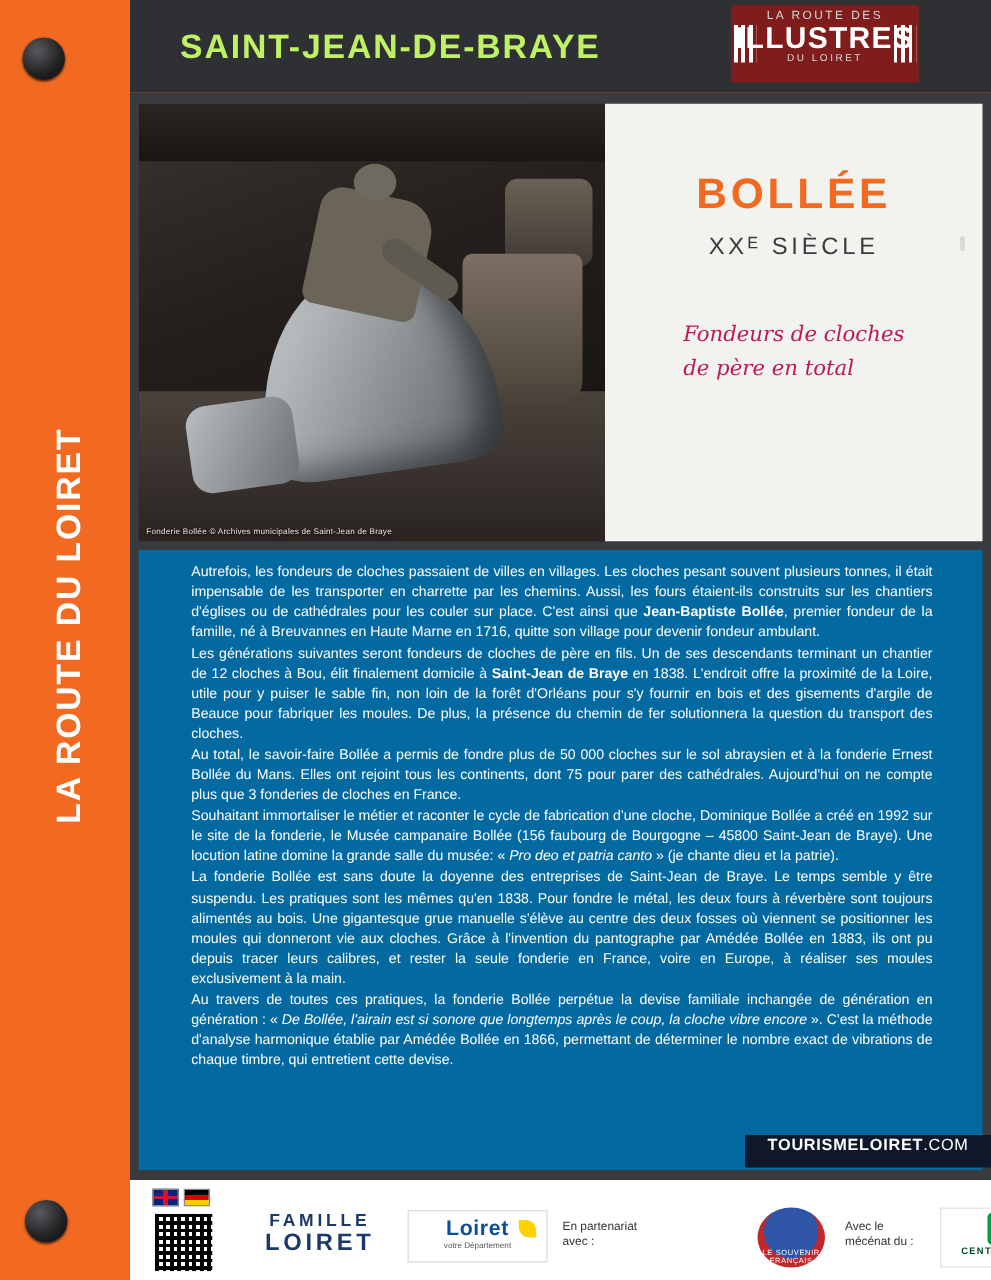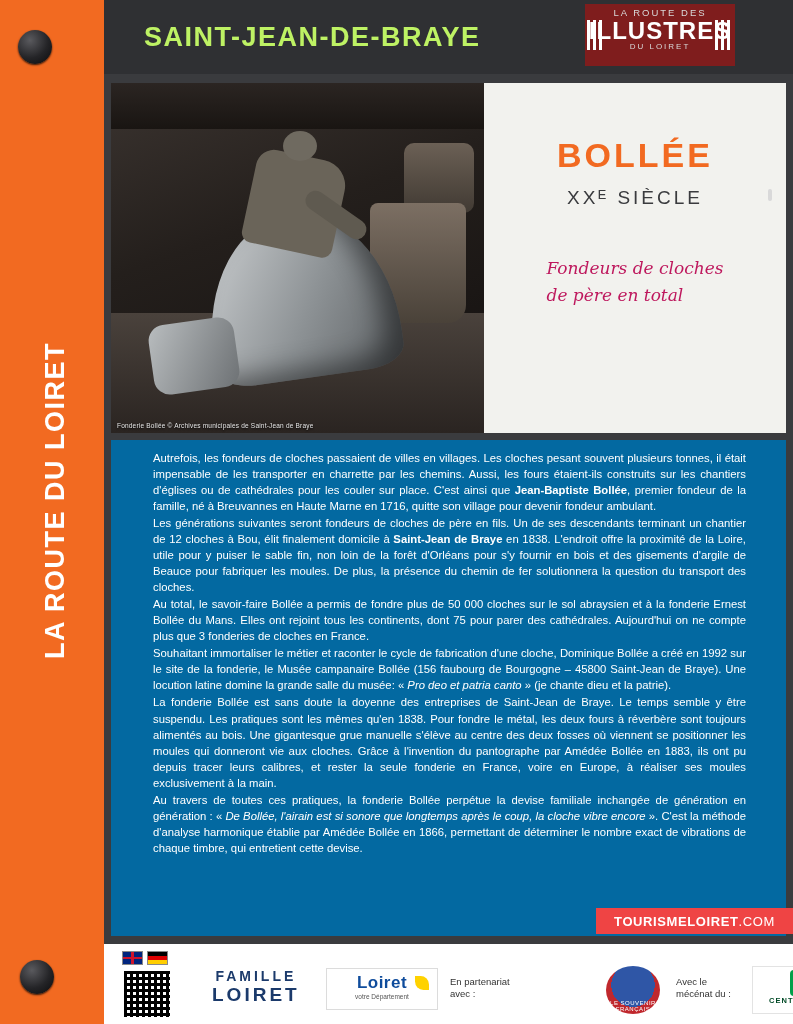--- a/index.html
+++ b/index.html
@@ -226,22 +226,22 @@
     position:relative;
   }
   .ca-logo .sq:after{
     content:"";position:absolute;left:6px;top:7px;width:14px;height:12px;
     background:#fff;clip-path:polygon(0 100%,50% 0,100% 100%);
   }
   .ca-logo .t{font-size:7.5px;color:#004a26;letter-spacing:1px;font-weight:bold;}
 
   .web-banner{
     position:absolute;left:596px;top:908px;width:197px;height:26px;
-    background:#ef4444;color:#fff;
-    display:flex;align-items:center;justify-content:center;
+    background:#0f172a;color:#fff;
+    display:flex;justify-content:center;
     font-size:13px;letter-spacing:.6px;font-weight:bold;
   }
   .web-banner .dom{font-weight:normal;}
 </style>
 </head>
 <body>
 
 <div class="panel">
 
   <div class="bolt tl"></div>

